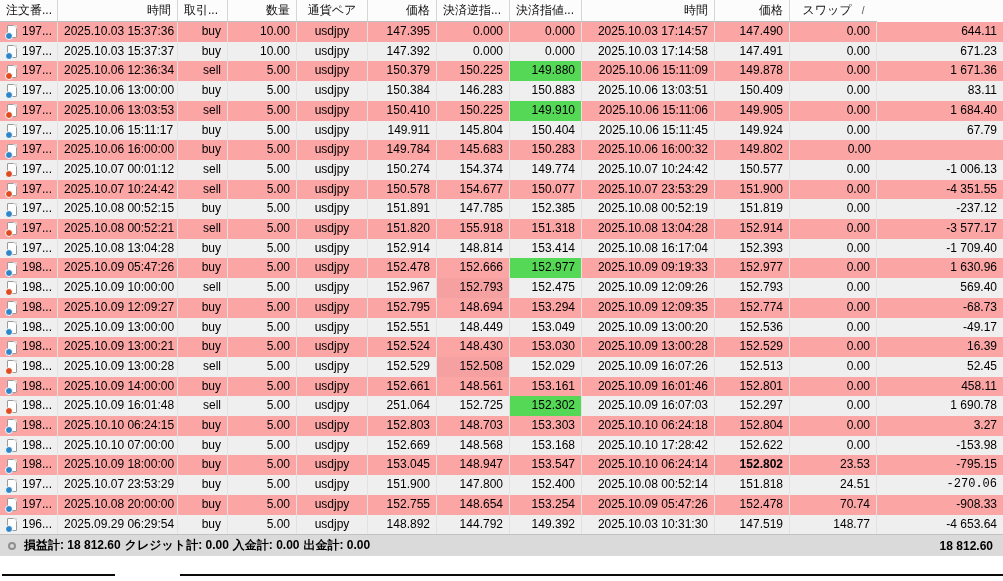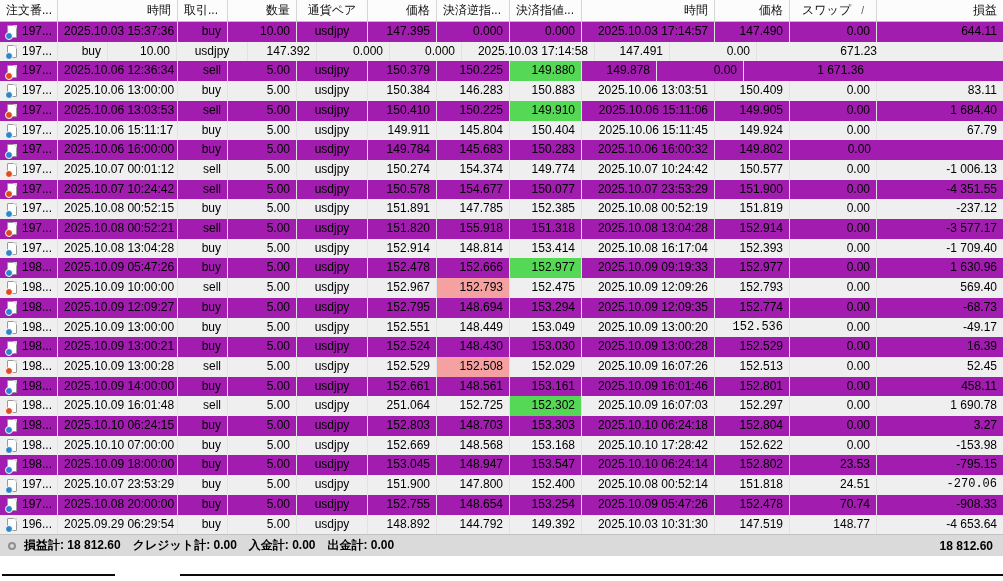--- a/index.html
+++ b/index.html
@@ -1,18 +1,18 @@
 <!DOCTYPE html>
 <html><head>
 <meta charset="utf-8">
 <style>
   * { margin:0; padding:0; box-sizing:border-box; }
   html,body { width:1003px; height:581px; overflow:hidden; background:#fff;
     font-family:"Liberation Sans","DejaVu Sans",sans-serif; }
-  .panel { position:relative; width:1003px; height:581px; background:#a21caf; font-size:12px; color:#000; }
+  .panel { position:relative; width:1003px; height:581px; background:#fca5a5; font-size:12px; color:#000; }
 
   
   .hrow { display:flex; height:22px; background:#fcfcfc; }
   .hcell { height:22px; line-height:21px; padding:0 6px; white-space:nowrap; overflow:hidden;
     border-right:1px solid #d6d6d6; border-bottom:1px solid #bfbfbf; color:#111; }
   .hcell:last-child { border-right:none; }
   .sortglyph { font-size:10px; color:#555; margin-left:10px; }
 
   
   .rows { display:flex; flex-direction:column; height:512px; }
@@ -34,21 +34,21 @@
   .doc::after { content:""; position:absolute; left:-3px; bottom:-3px; width:6px; height:6px;
     border-radius:50%; border:1px solid #fff; }
   .doc.buy::after { background:#2e86c8; }
   .doc.sell::after { background:#dd4b1e; }
 
   
   .footer { display:flex; align-items:center; height:22px; background:#dadada;
     border-top:1px solid #c2c2c2; font-weight:bold; padding:0 8px; }
   .ring { width:8px; height:8px; border:2px solid #8f8f8f; border-radius:50%;
     background:#dadada; margin-right:8px; flex:0 0 auto; }
-  .fitems { display:flex; gap:12px; white-space:nowrap; }
+  .fitems { display:flex; gap:4px; white-space:nowrap; }
   .ftotal { margin-left:auto; padding-right:2px; }
 
   
   .tabstrip { position:absolute; left:0; top:556px; width:1003px; height:25px; background:#fff; }
   .tline { position:absolute; top:18px; height:2px; background:#0a0a0a; }
   .tline.left { left:2px; width:113px; }
   .tline.right { left:180px; width:823px; }
   .tabgap { position:absolute; top:16px; left:115px; width:65px; height:9px; background:#fff; }
 </style>
 </head>
@@ -60,21 +60,20 @@
       <div class="hcell ar" style="width: 120px;"><span>時間</span></div>
       <div class="hcell al" style="width: 50px;"><span>取引...</span></div>
       <div class="hcell ar" style="width: 69px;"><span>数量</span></div>
       <div class="hcell ac" style="width: 71px;"><span>通貨ペア</span></div>
       <div class="hcell ar" style="width: 69px;"><span>価格</span></div>
       <div class="hcell al" style="width: 73px;"><span>決済逆指...</span></div>
       <div class="hcell al" style="width: 72px;"><span>決済指値...</span></div>
       <div class="hcell ar" style="width: 133px;"><span>時間</span></div>
       <div class="hcell ar" style="width: 75px;"><span>価格</span></div>
       <div class="hcell ac" style="width: 87px;"><span>スワップ</span><span class="sortglyph">/</span></div>
-      <div class="hcell ar" style="width: 126px;"><span>損益</span></div>
     </div>
   <div class="rows" id="rows">
       <div class="row">
         <div class="cell al ordcell" style="width: 58px;">
           <span class="doc buy"></span>
           <span>197...</span>
         </div>
         <div class="cell ar" style="width: 120px;">2025.10.03 15:37:36</div>
         <div class="cell ar" style="width: 50px;">buy</div>
         <div class="cell ar" style="width: 69px;">10.00</div>
@@ -85,20 +84,21 @@
         <div class="cell ar" style="width: 133px;">2025.10.03 17:14:57</div>
         <div class="cell ar" style="width: 75px;">147.490</div>
         <div class="cell ar" style="width: 87px;">0.00</div>
         <div class="cell ar" style="width: 126px;">644.11</div>
       </div>
       <div class="row alt">
         <div class="cell al ordcell" style="width: 58px;">
           <span class="doc buy"></span>
           <span>197...</span>
         </div>
+        <div class="cell ar" style="width: 120px;">2025.10.03 15:37:37</div>
         <div class="cell ar" style="width: 50px;">buy</div>
         <div class="cell ar" style="width: 69px;">10.00</div>
         <div class="cell ac" style="width: 71px;">usdjpy</div>
         <div class="cell ar" style="width: 69px;">147.392</div>
         <div class="cell ar" style="width: 73px;">0.000</div>
         <div class="cell ar" style="width: 72px;">0.000</div>
         <div class="cell ar" style="width: 133px;">2025.10.03 17:14:58</div>
         <div class="cell ar" style="width: 75px;">147.491</div>
         <div class="cell ar" style="width: 87px;">0.00</div>
         <div class="cell ar" style="width: 126px;">671.23</div>
@@ -108,20 +108,21 @@
           <span class="doc sell"></span>
           <span>197...</span>
         </div>
         <div class="cell ar" style="width: 120px;">2025.10.06 12:36:34</div>
         <div class="cell ar" style="width: 50px;">sell</div>
         <div class="cell ar" style="width: 69px;">5.00</div>
         <div class="cell ac" style="width: 71px;">usdjpy</div>
         <div class="cell ar" style="width: 69px;">150.379</div>
         <div class="cell ar" style="width: 73px;">150.225</div>
         <div class="cell ar hl-green" style="width: 72px;">149.880</div>
+        <div class="cell ar" style="width: 133px;">2025.10.06 15:11:09</div>
         <div class="cell ar" style="width: 75px;">149.878</div>
         <div class="cell ar" style="width: 87px;">0.00</div>
         <div class="cell ar" style="width: 126px;">1 671.36</div>
       </div>
       <div class="row alt">
         <div class="cell al ordcell" style="width: 58px;">
           <span class="doc buy"></span>
           <span>197...</span>
         </div>
         <div class="cell ar" style="width: 120px;">2025.10.06 13:00:00</div>
@@ -328,21 +329,21 @@
           <span>198...</span>
         </div>
         <div class="cell ar" style="width: 120px;">2025.10.09 13:00:00</div>
         <div class="cell ar" style="width: 50px;">buy</div>
         <div class="cell ar" style="width: 69px;">5.00</div>
         <div class="cell ac" style="width: 71px;">usdjpy</div>
         <div class="cell ar" style="width: 69px;">152.551</div>
         <div class="cell ar" style="width: 73px;">148.449</div>
         <div class="cell ar" style="width: 72px;">153.049</div>
         <div class="cell ar" style="width: 133px;">2025.10.09 13:00:20</div>
-        <div class="cell ar" style="width: 75px; font-family: Liberation Mono, monospace;">152.536</div>
+        <div class="cell ar" style="width: 75px;">152.536</div>
         <div class="cell ar" style="width: 87px;">0.00</div>
         <div class="cell ar" style="width: 126px;">-49.17</div>
       </div>
       <div class="row">
         <div class="cell al ordcell" style="width: 58px;">
           <span class="doc buy"></span>
           <span>198...</span>
         </div>
         <div class="cell ar" style="width: 120px;">2025.10.09 13:00:21</div>
         <div class="cell ar" style="width: 50px;">buy</div>
@@ -447,21 +448,21 @@
           <span>198...</span>
         </div>
         <div class="cell ar" style="width: 120px;">2025.10.09 18:00:00</div>
         <div class="cell ar" style="width: 50px;">buy</div>
         <div class="cell ar" style="width: 69px;">5.00</div>
         <div class="cell ac" style="width: 71px;">usdjpy</div>
         <div class="cell ar" style="width: 69px;">153.045</div>
         <div class="cell ar" style="width: 73px;">148.947</div>
         <div class="cell ar" style="width: 72px;">153.547</div>
         <div class="cell ar" style="width: 133px;">2025.10.10 06:24:14</div>
-        <div class="cell ar" style="width: 75px;">152.802</div>
+        <div class="cell ar" style="width: 75px; font-weight: bold;">152.802</div>
         <div class="cell ar" style="width: 87px;">23.53</div>
         <div class="cell ar" style="width: 126px;">-795.15</div>
       </div>
       <div class="row alt">
         <div class="cell al ordcell" style="width: 58px;">
           <span class="doc buy"></span>
           <span>197...</span>
         </div>
         <div class="cell ar" style="width: 120px;">2025.10.07 23:53:29</div>
         <div class="cell ar" style="width: 50px;">buy</div>

